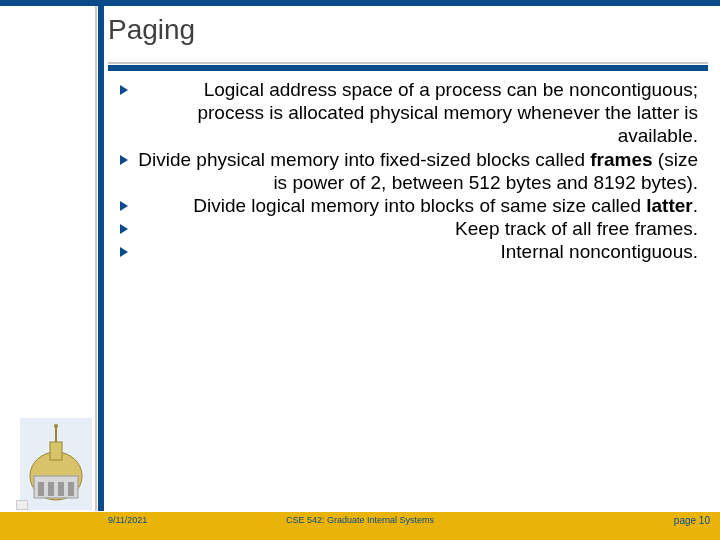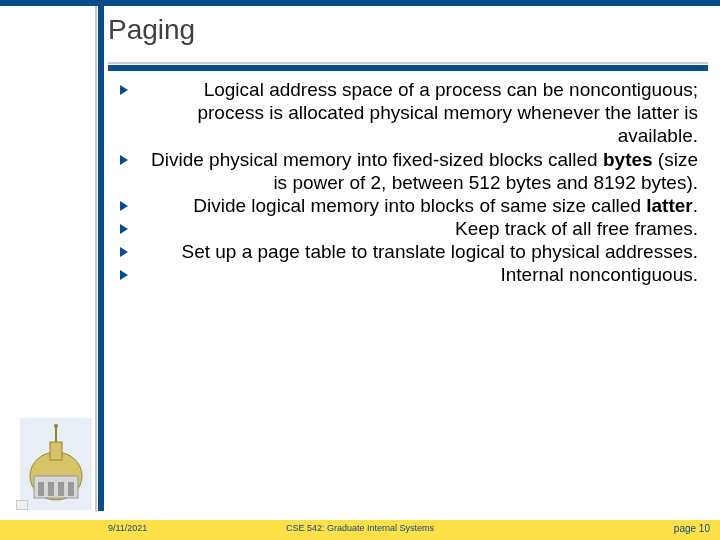--- a/index.html
+++ b/index.html
@@ -27,21 +27,21 @@
 
   
   .content { position: absolute; left: 118px; top: 78px; width: 580px; }
   .content ul { list-style: none; }
   .content li { position: relative; padding-left: 18px; font-size: 19px; line-height: 1.22; color: #000; margin-bottom: 0; text-align: right; }
   .content li::before { content: ""; position: absolute; left: 2px; top: 7px; width: 0; height: 0; border-top: 5px solid transparent; border-bottom: 5px solid transparent; border-left: 8px solid #0a4b8c; }
   .content li .b { font-weight: bold; }
   .content li .i { font-style: italic; }
 
   
-  .footer { position: absolute; left: 0; bottom: 0; width: 720px; height: 20px; background: #fde047; }
+  .footer { position: absolute; left: 0; bottom: 0; width: 720px; height: 28px; background: #eab308; }
   .footer .fleft   { position: absolute; left: 108px; top: 3px; font-size: 9px; color: #0a4b8c; }
   .footer .fcenter { position: absolute; left: 50%; top: 3px; transform: translateX(-50%); font-size: 9px; color: #0a4b8c; }
   .footer .fright  { position: absolute; right: 10px; top: 3px; font-size: 10px; color: #0a4b8c; }
 </style>
 </head>
 <body>
 
 <div class="topbar"></div>
 
 <div class="leftrail-thin"></div>
@@ -49,24 +49,23 @@
 
 <div class="header">
   <div class="title">Paging</div>
   <div class="underline-thin"></div>
   <div class="underline-thick"></div>
 </div>
 
 <div class="content">
   <ul>
     <li><span>Logical address space of a process can be noncontiguous; process is allocated physical memory whenever the latter is available.</span></li>
-    <li><span>Divide physical memory into fixed-sized blocks called <span class="b">bytes</span> (size is power of 2, between 512 bytes and 8192 bytes).</span></li>
+    <li><span>Divide physical memory into fixed-sized blocks called <span class="b">frames</span> (size is power of 2, between 512 bytes and 8192 bytes).</span></li>
     <li><span>Divide logical memory into blocks of same size called <span class="b">latter</span>.</span></li>
     <li><span>Keep track of all free frames.</span></li>
-    <li><span>Set up a page table to translate logical to physical addresses.</span></li>
     <li><span>Internal noncontiguous.</span></li>
   </ul>
 </div>
 
 <div class="dome">
   <svg viewBox="0 0 72 92">
     <rect x="0" y="0" width="72" height="92" fill="#e8eef6"></rect>
     <ellipse cx="36" cy="58" rx="26" ry="24" fill="#d9c36a" stroke="#9b8430"></ellipse>
     <rect x="14" y="58" width="44" height="22" fill="#d7d7d7" stroke="#9a9a9a"></rect>
     <rect x="30" y="24" width="12" height="18" fill="#d9c36a" stroke="#9b8430"></rect>

